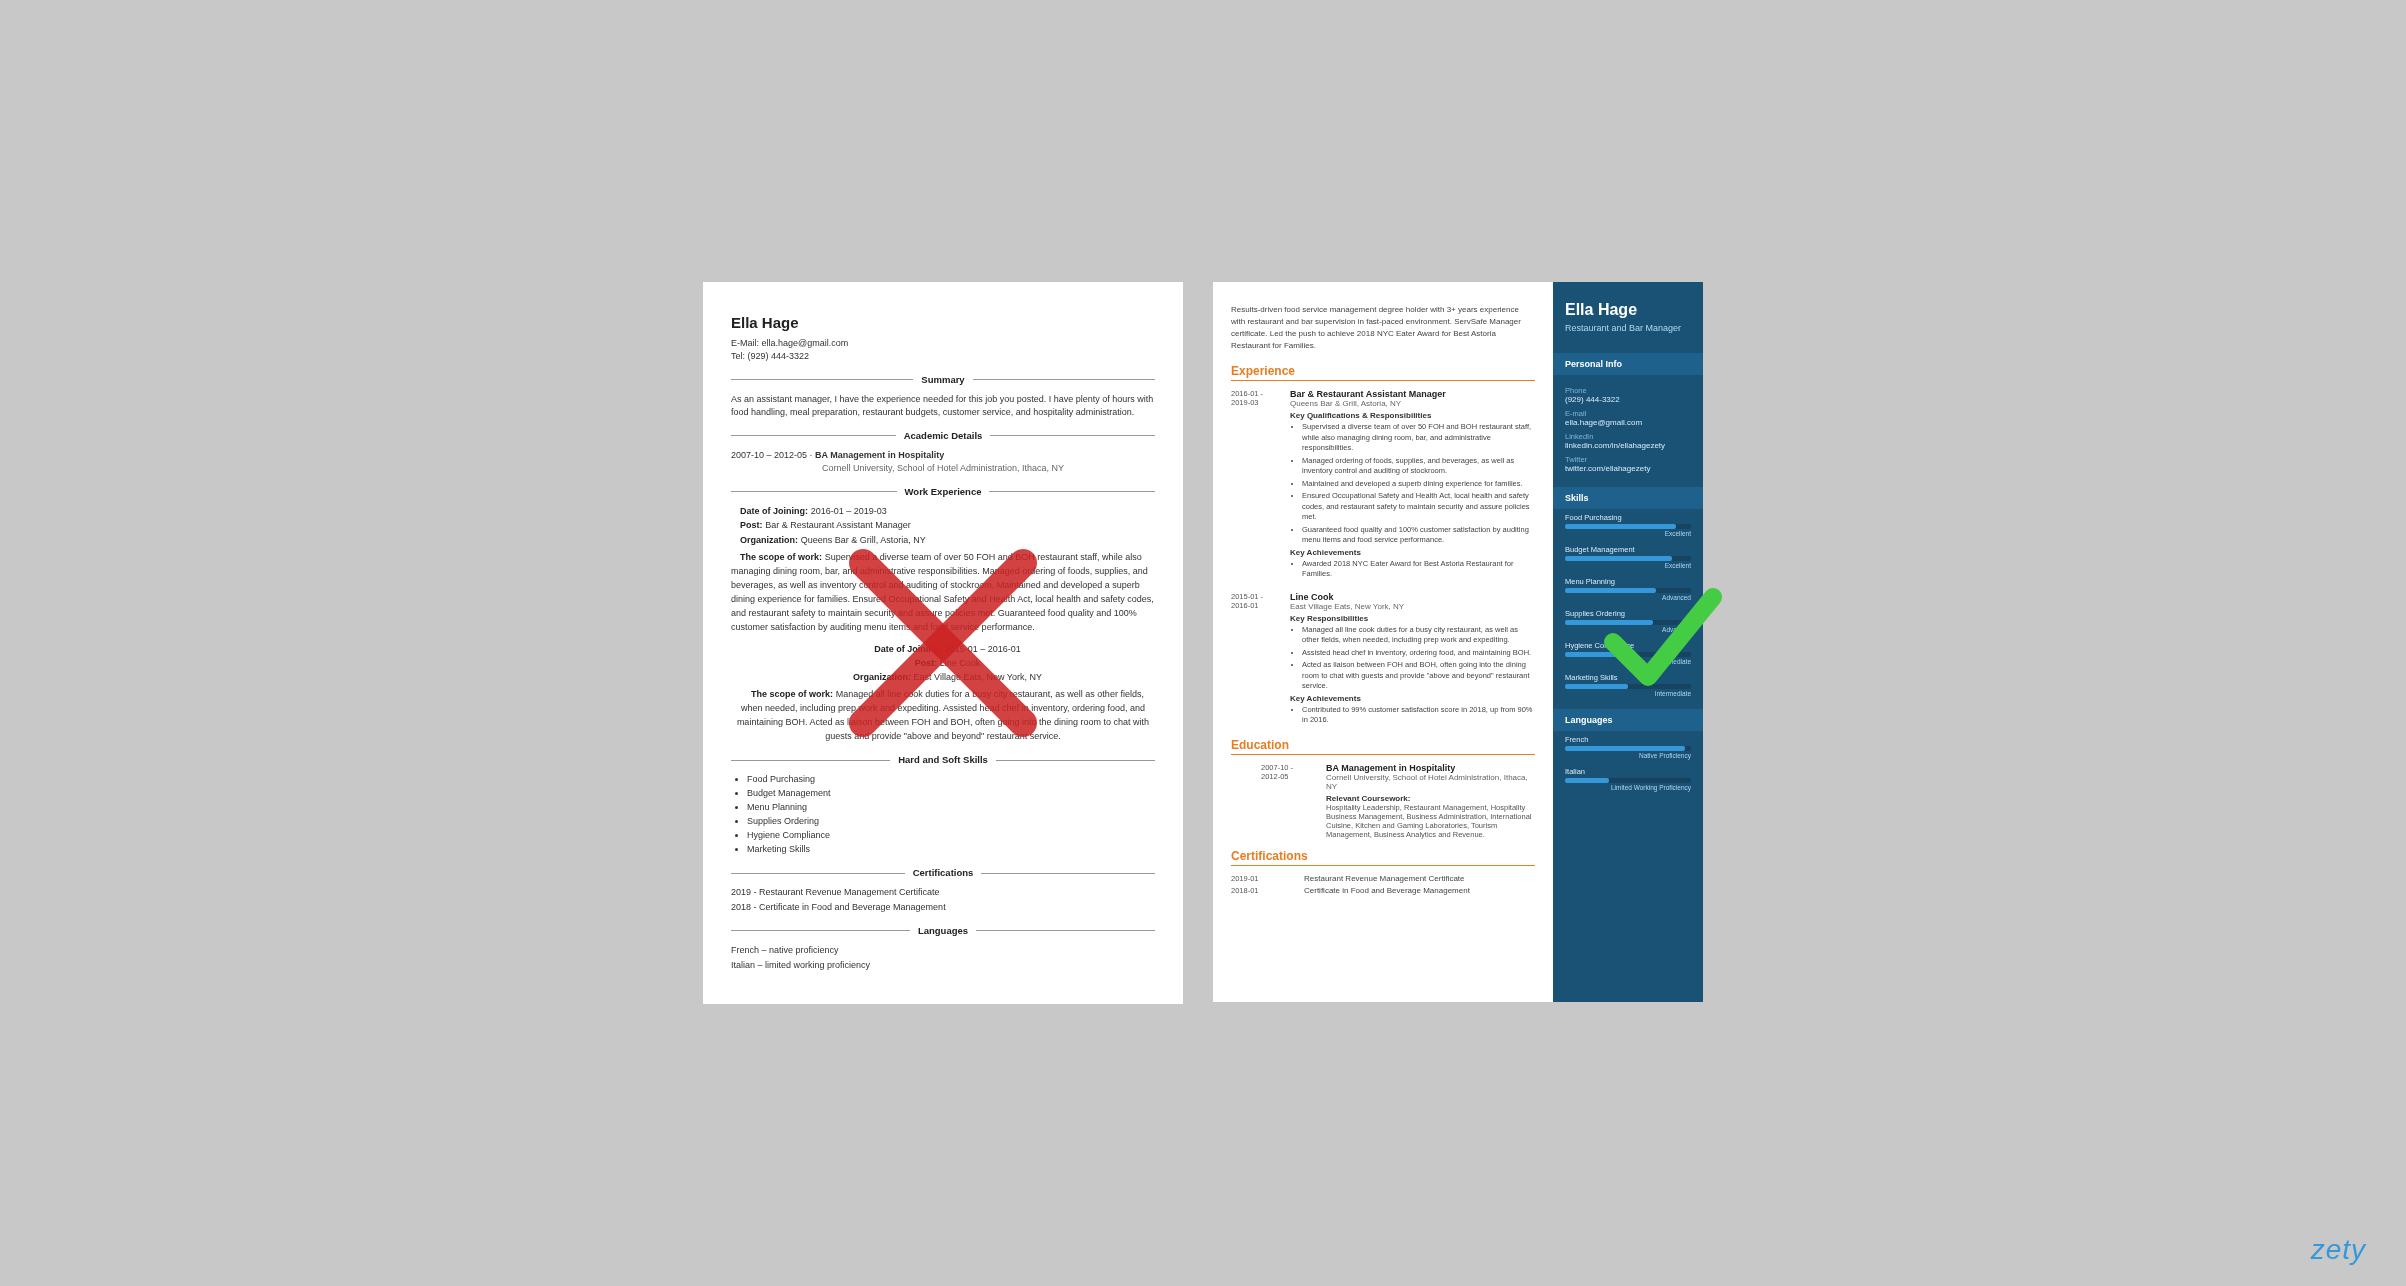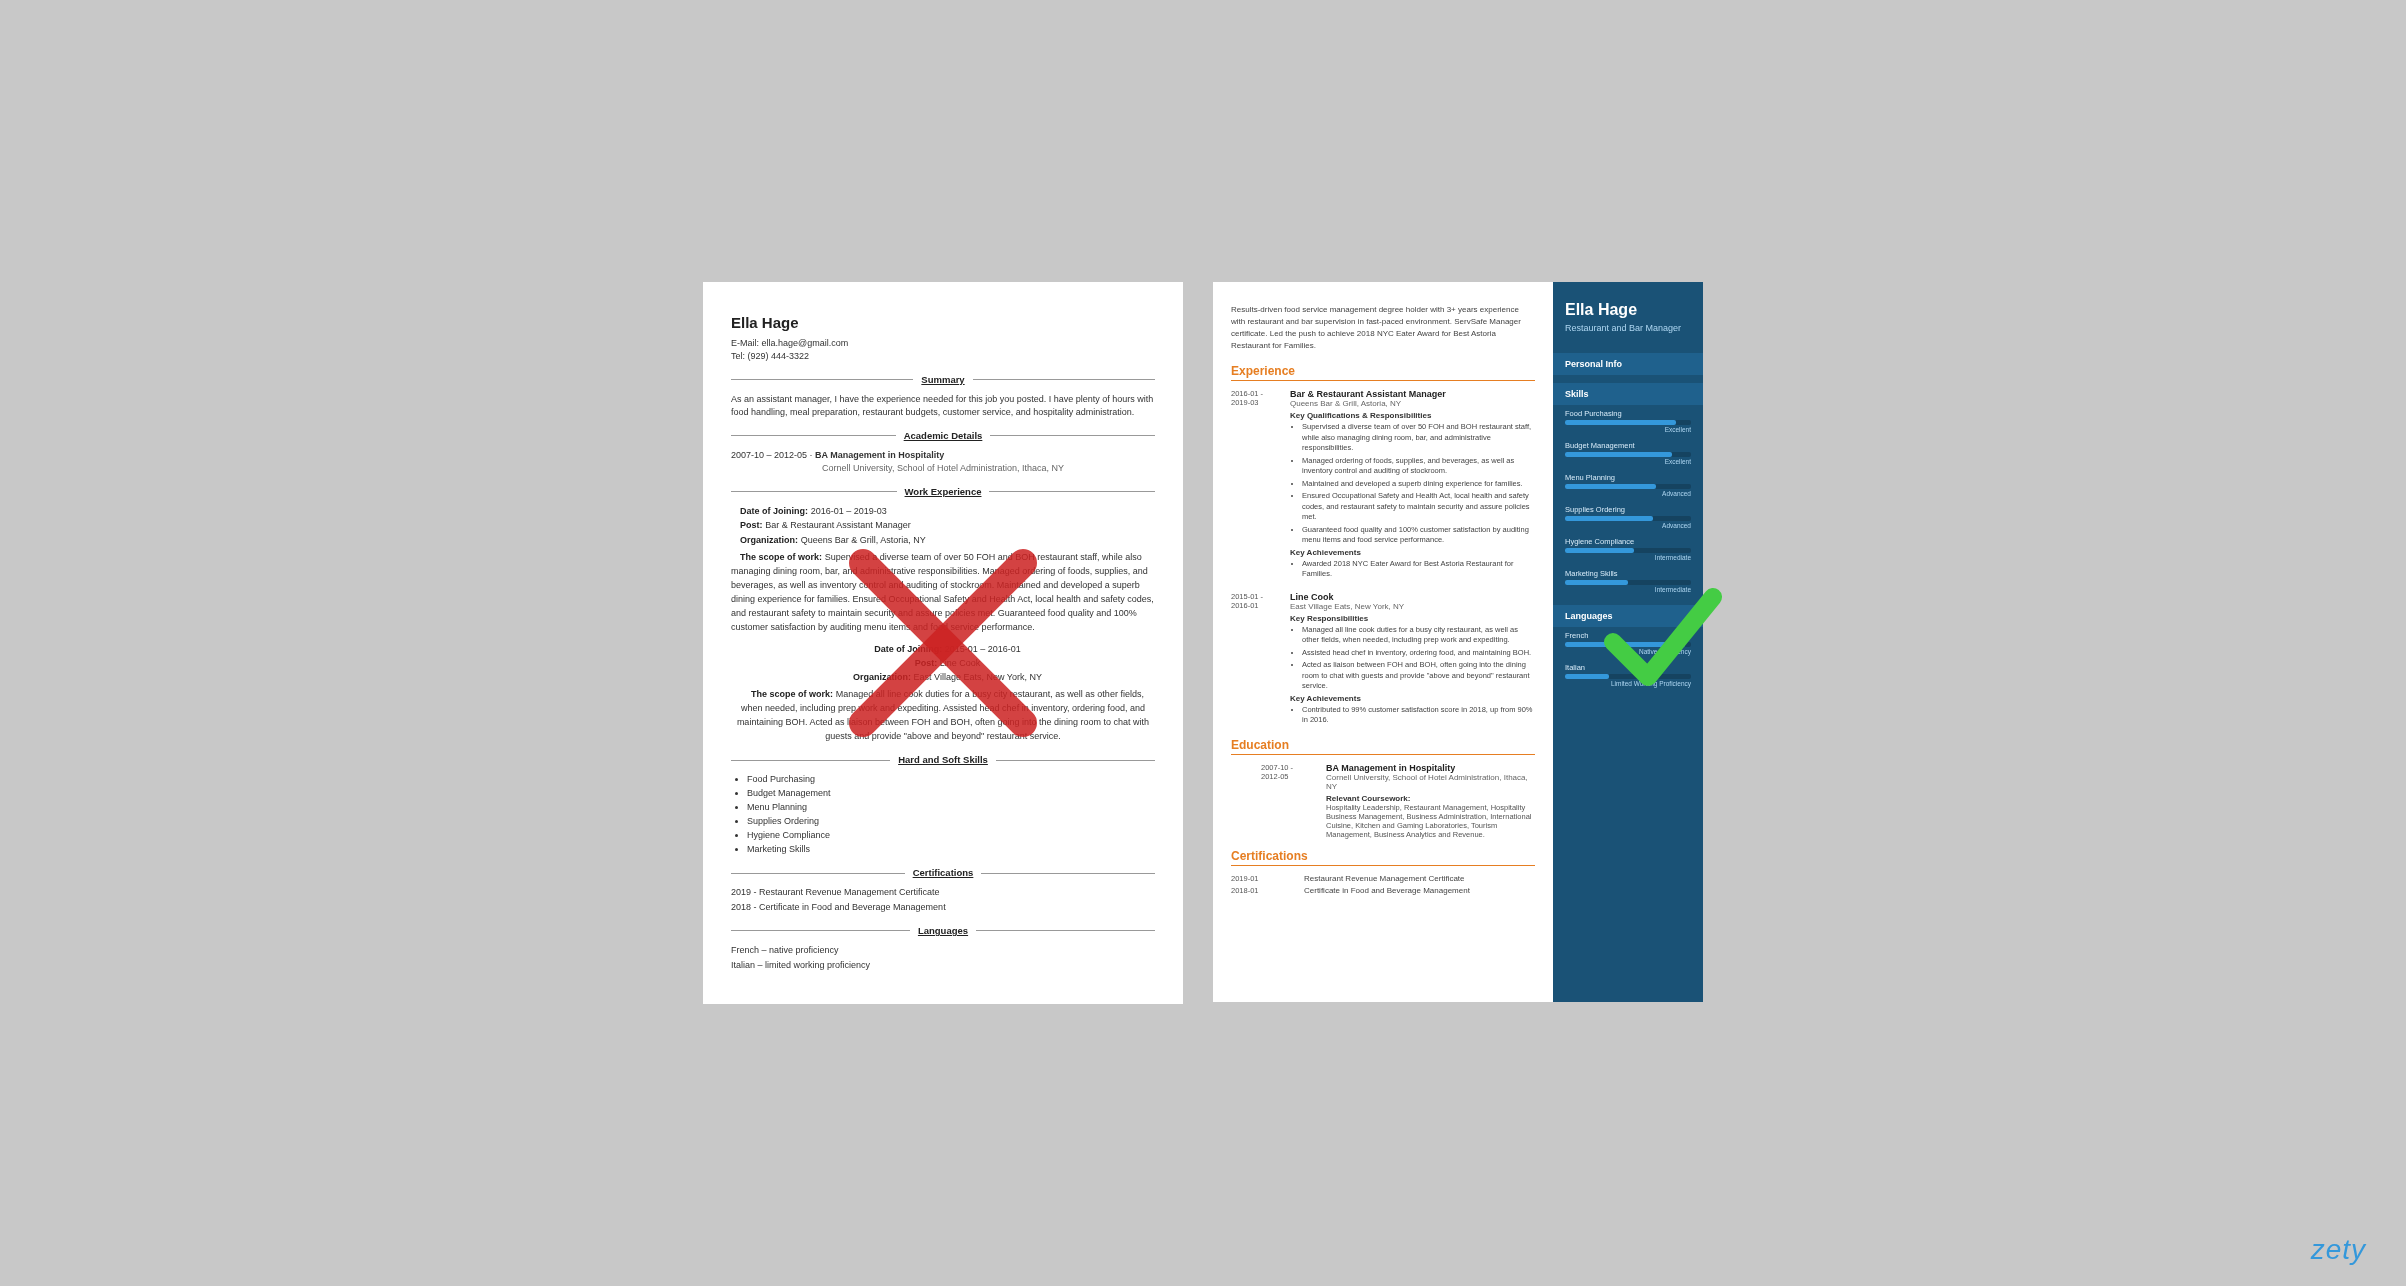--- a/index.html
+++ b/index.html
@@ -50,21 +50,20 @@
       content: '';
       flex: 1;
       height: 1px;
       background: #999;
     }
     .resume-plain .section-divider span {
       font-size: 9.5px;
       font-weight: bold;
       padding: 0 8px;
       color: #222;
-      text-decoration: underline;
     }
     .resume-plain .section-text {
       font-size: 9px;
       color: #333;
       margin-bottom: 6px;
     }
     .resume-plain .edu-entry {
       font-size: 9px;
       color: #333;
     }
@@ -531,20 +530,30 @@
         </div>
       </div>
 
       <div class="resume-styled-sidebar">
         <div class="sidebar-header">
           <div class="sidebar-name">Ella Hage</div>
           <div class="sidebar-title">Restaurant and Bar Manager</div>
         </div>
 
         <div class="sidebar-section">Personal Info</div>
+        <div class="sidebar-info">
+          <div class="sidebar-info-label">Phone</div>
+          <div class="sidebar-info-value">(929) 444-3322</div>
+          <div class="sidebar-info-label">E-mail</div>
+          <div class="sidebar-info-value">ella.hage@gmail.com</div>
+          <div class="sidebar-info-label">LinkedIn</div>
+          <div class="sidebar-info-value">linkedin.com/in/ellahagezety</div>
+          <div class="sidebar-info-label">Twitter</div>
+          <div class="sidebar-info-value">twitter.com/ellahagezety</div>
+        </div>
 
         <div class="sidebar-section">Skills</div>
         <div id="skills-container">
             <div class="skill-item">
       <div class="skill-name">Food Purchasing</div>
       <div class="skill-bar-bg">
         <div class="skill-bar-fill" style="width:88%"></div>
       </div>
       <div class="skill-level">Excellent</div>
     </div>

